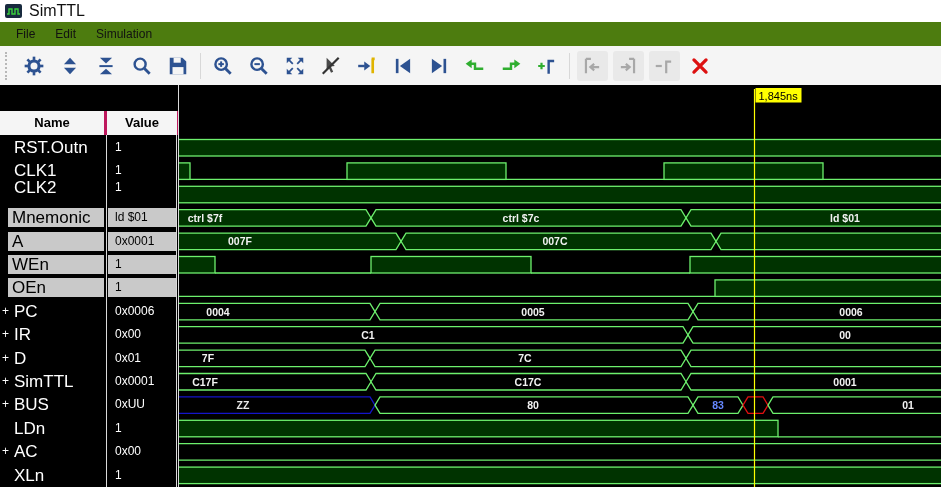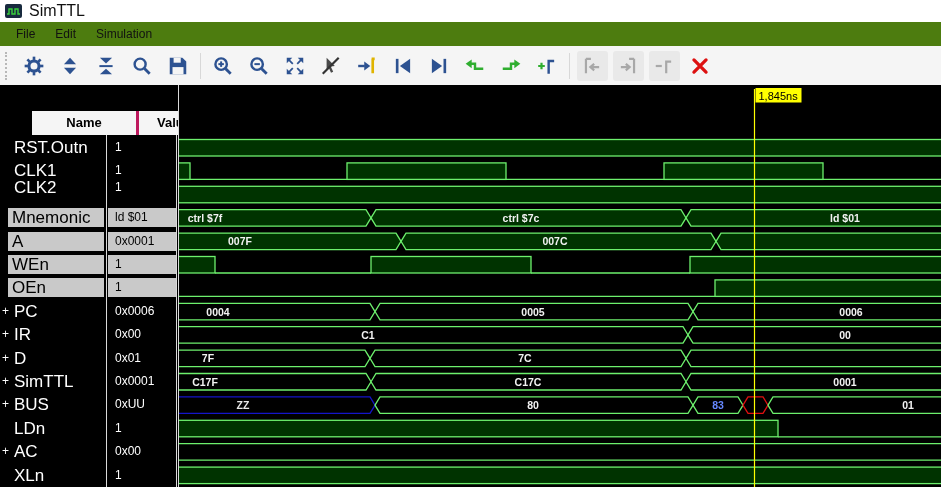--- a/index.html
+++ b/index.html
@@ -21,21 +21,21 @@
   .grip { width:7px; height:28px; border-left:2px dotted #b8b8b8; margin:0 4px 0 2px; }
   .tbtn { width:31px; height:30px; display:flex; align-items:center; justify-content:center;
           margin:0 2.5px; border-radius:3px; cursor:default; }
   .tbtn.disabled { background:#e9e9e9; }
   .ticon { width:22px; height:22px; display:block; }
   .tsep { width:1px; height:26px; background:#d8d8d8; margin:0 4px; }
 
   .main { position:absolute; left:0; top:85px; width:941px; height:402px; background:#000; }
 
   .leftpanel { position:absolute; left:0; top:0; width:178px; height:402px; background:#000; }
-  .panel-header { position:absolute; left:0; top:26px; width:178px; height:24px; background:#be185d;margin-left:32px; }
+  .panel-header { position:absolute; left:0; top:26px; width:178px; height:24px; background:#be185d; }
   .ph-cell { position:absolute; top:0; height:24px; background:#f5f5f5; color:#000;
              font-size:13px; font-weight:bold; text-align:center; line-height:24px; }
   .ph-left  { left:0; width:104px; }
   .ph-right { left:107px; width:70px; }
   .rows { position:absolute; left:0; top:51px; width:178px; height:351px; }
   .srow { position:absolute; left:0; width:178px; height:23.4px; }
   .expander { position:absolute; left:2px; top:3px; width:9px; height:17px; color:#fff;
               font-size:12px; line-height:17px; }
   .srow.hl .expander { color:#000; left:3px; }
   .ncell { position:absolute; left:10px; top:2px; width:94px; height:19px;

